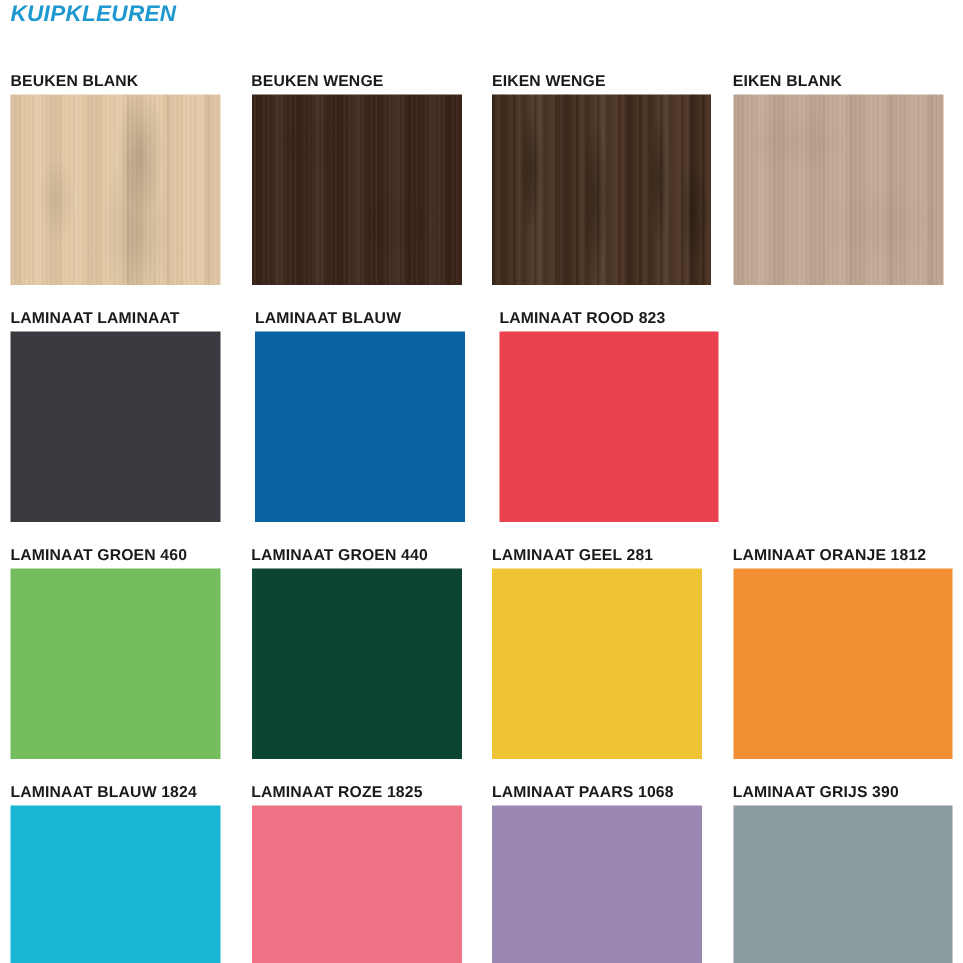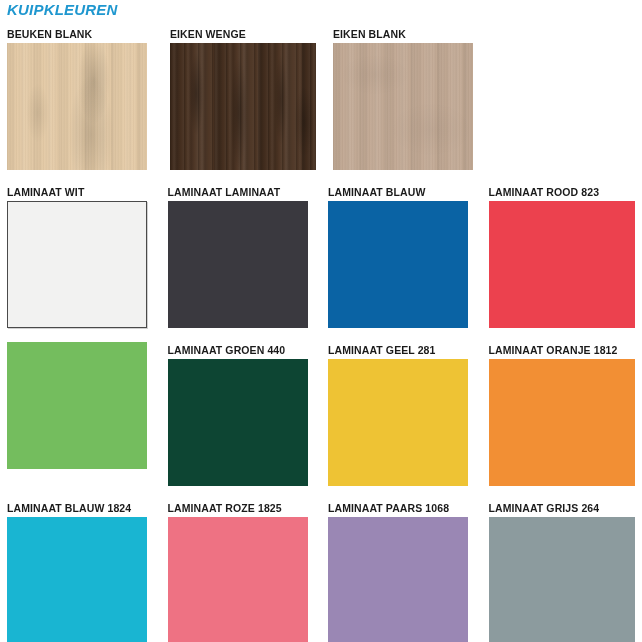--- a/index.html
+++ b/index.html
@@ -37,20 +37,21 @@
   }
   .row {
     display: flex;
     width: 642px;
     height: 158px;
   }
   .cell {
     width: 163px;
     padding-left: 7px;
     box-sizing: border-box;
+    margin-top: 20px;
   }
   .swatch-label {
     font-size: 10.5px;
     font-weight: bold;
     color: #1a1a1a;
     letter-spacing: 0.1px;
     height: 17px;
     line-height: 17px;
     white-space: nowrap;
   }
@@ -123,54 +124,58 @@
   <div class="grid" id="swatch-grid">
       <div class="row">
         <div class="cell">
           <div class="swatch-label">BEUKEN BLANK</div>
           <div class="swatch" style="background: rgb(228, 202, 166);">
             <div class="grain fine"></div>
             <div class="grain knots"></div>
           </div>
         </div>
         <div class="cell">
+          <div class="swatch-label">BEUKEN WENGE</div>
+          <div class="swatch" style="background: rgb(59, 36, 25);">
+            <div class="grain fine"></div>
+            <div class="grain mottle"></div>
+          </div>
+        </div>
+        <div class="cell">
           <div class="swatch-label">EIKEN WENGE</div>
           <div class="swatch wide" style="background: rgb(75, 51, 34);">
             <div class="grain coarse"></div>
             <div class="grain streaks"></div>
           </div>
         </div>
         <div class="cell">
           <div class="swatch-label">EIKEN BLANK</div>
           <div class="swatch" style="background: rgb(194, 169, 148);">
             <div class="grain fine"></div>
             <div class="grain mottle"></div>
           </div>
         </div>
       </div>
       <div class="row">
         <div class="cell">
-          <div class="swatch-label">LAMINAAT WIT</div>
-          <div class="swatch bordered" style="background: rgb(242, 242, 241);"></div>
-        </div>
-        <div class="cell">
           <div class="swatch-label">LAMINAAT LAMINAAT</div>
           <div class="swatch" style="background: rgb(58, 57, 63);"></div>
         </div>
         <div class="cell">
           <div class="swatch-label">LAMINAAT BLAUW</div>
           <div class="swatch" style="background: rgb(10, 99, 164);"></div>
         </div>
         <div class="cell">
           <div class="swatch-label">LAMINAAT ROOD 823</div>
           <div class="swatch wide" style="background: rgb(236, 65, 78);"></div>
         </div>
       </div>
       <div class="row">
         <div class="cell">
+          <div class="swatch-label">LAMINAAT GROEN 460</div>
           <div class="swatch" style="background: rgb(116, 189, 94);"></div>
         </div>
         <div class="cell">
           <div class="swatch-label">LAMINAAT GROEN 440</div>
           <div class="swatch" style="background: rgb(13, 69, 51);"></div>
         </div>
         <div class="cell">
           <div class="swatch-label">LAMINAAT GEEL 281</div>
           <div class="swatch" style="background: rgb(238, 195, 52);"></div>
         </div>
@@ -186,19 +191,19 @@
         </div>
         <div class="cell">
           <div class="swatch-label">LAMINAAT ROZE 1825</div>
           <div class="swatch" style="background: rgb(238, 114, 131);"></div>
         </div>
         <div class="cell">
           <div class="swatch-label">LAMINAAT PAARS 1068</div>
           <div class="swatch" style="background: rgb(154, 135, 180);"></div>
         </div>
         <div class="cell">
-          <div class="swatch-label">LAMINAAT GRIJS 264</div>
+          <div class="swatch-label">LAMINAAT GRIJS 390</div>
           <div class="swatch wide" style="background: rgb(140, 155, 158);"></div>
         </div>
       </div>
     </div>
 
 </div>
 
 </body></html>

